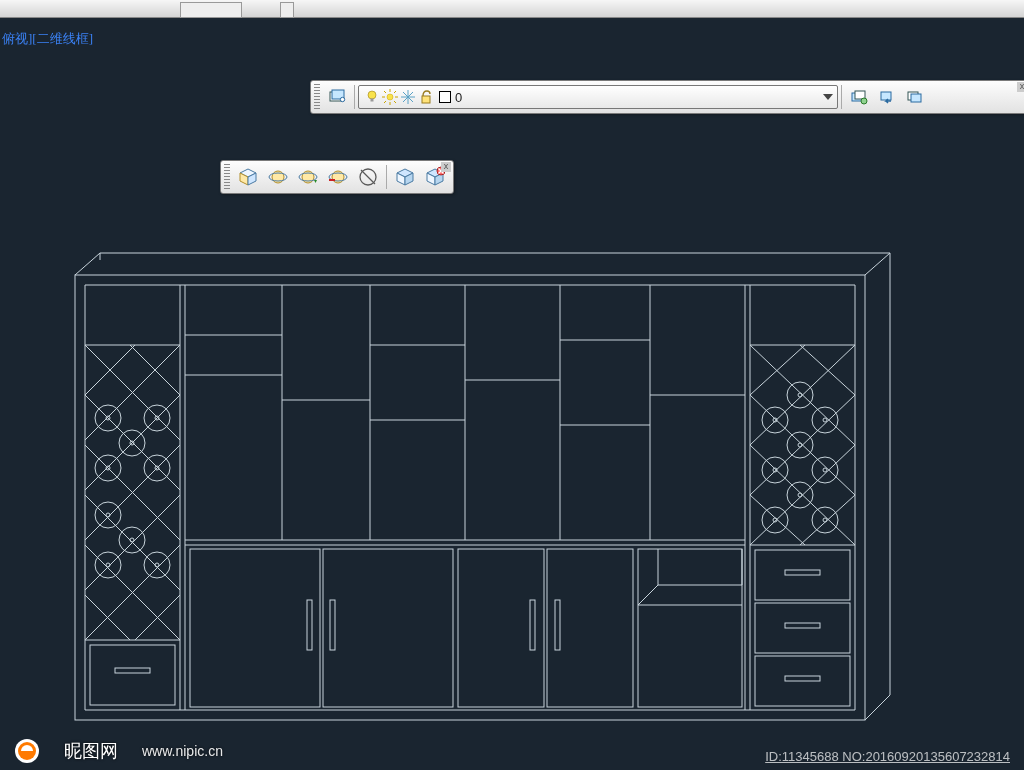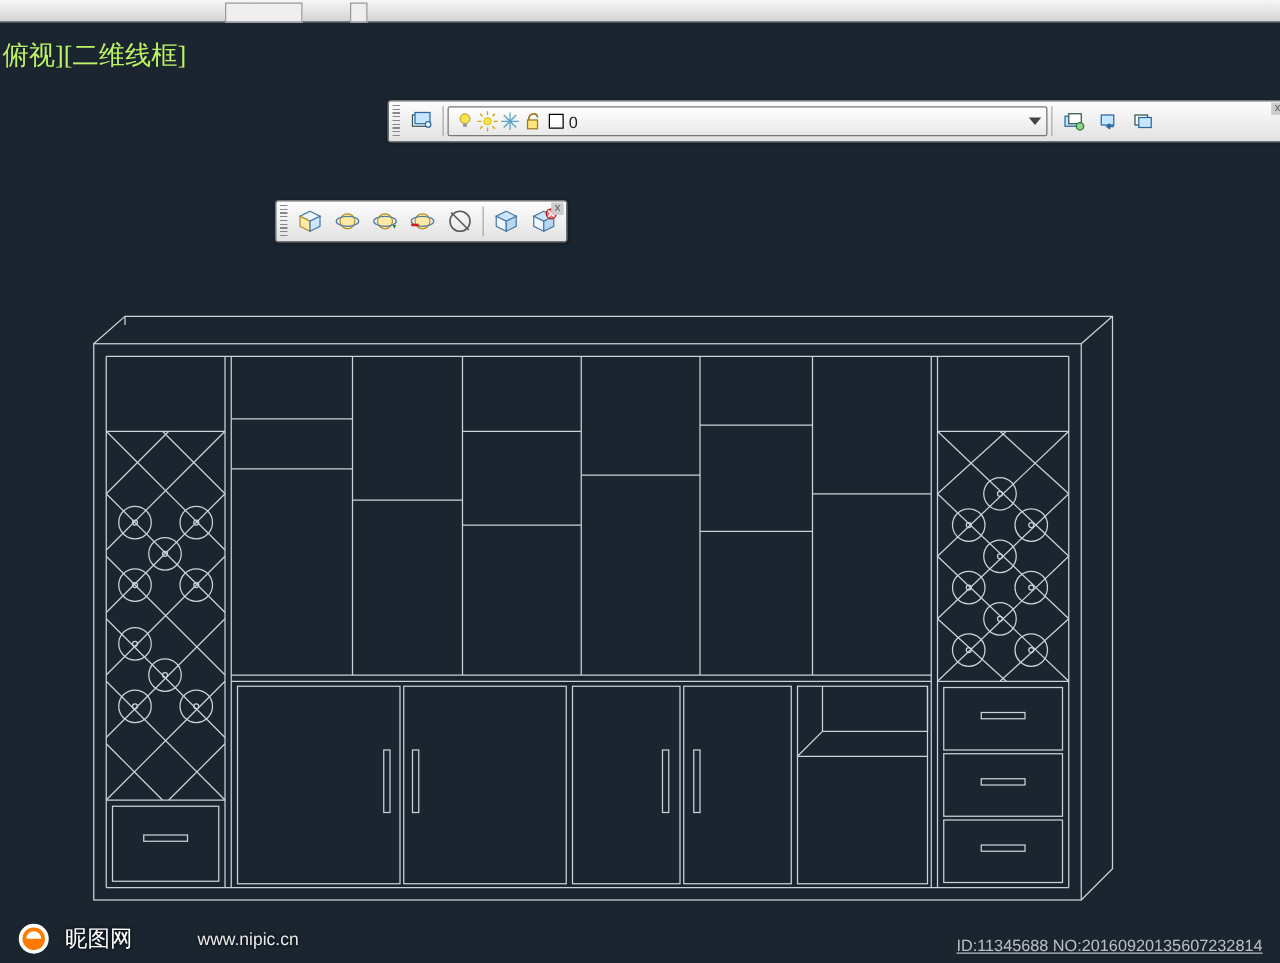--- a/index.html
+++ b/index.html
@@ -17,22 +17,22 @@
     border-bottom: 1px solid #888;
     position: relative;
   }
   .top-strip::before { content:""; position:absolute; left:180px; top:2px; width:60px; height:14px; border:1px solid #999; background:#eee;}
   .top-strip::after { content:""; position:absolute; left:280px; top:2px; width:12px; height:14px; border:1px solid #999; background:#eee;}
 
   .view-label {
     position: absolute;
     top: 30px;
     left: 2px;
-    color: #bef264;
-    font-size: 21px;
+    color: #3b82f6;
+    font-size: 13px;
     font-family: SimSun, serif;
     letter-spacing: 0;
   }
 
   
   .toolbar {
     position: absolute;
     background: linear-gradient(#fdfdfd, #e2e2e2);
     border: 1px solid #7a7a7a;
     border-radius: 3px;
@@ -116,27 +116,27 @@
     fill: none;
   }
 
   
   .watermark {
     position: absolute;
     bottom: 6px;
     left: 14px;
     display:flex;
     align-items:center;
-    gap:12px;
+    gap:24px;
     color:#fff;
     font-size:18px;
     font-family: "Microsoft YaHei", sans-serif;
     text-shadow: 0 0 3px #000;
   }
-  .watermark .url { font-size:14px; opacity:.9;margin-left:40px;}
+  .watermark .url { font-size:14px; opacity:.9;}
   .footer-id {
     position:absolute;
     bottom:6px;
     right:14px;
     color:rgba(255,255,255,.7);
     font-size:13px;
     font-family: Arial, sans-serif;
     text-decoration: underline;
   }
   .ic { width:18px; height:18px; }

